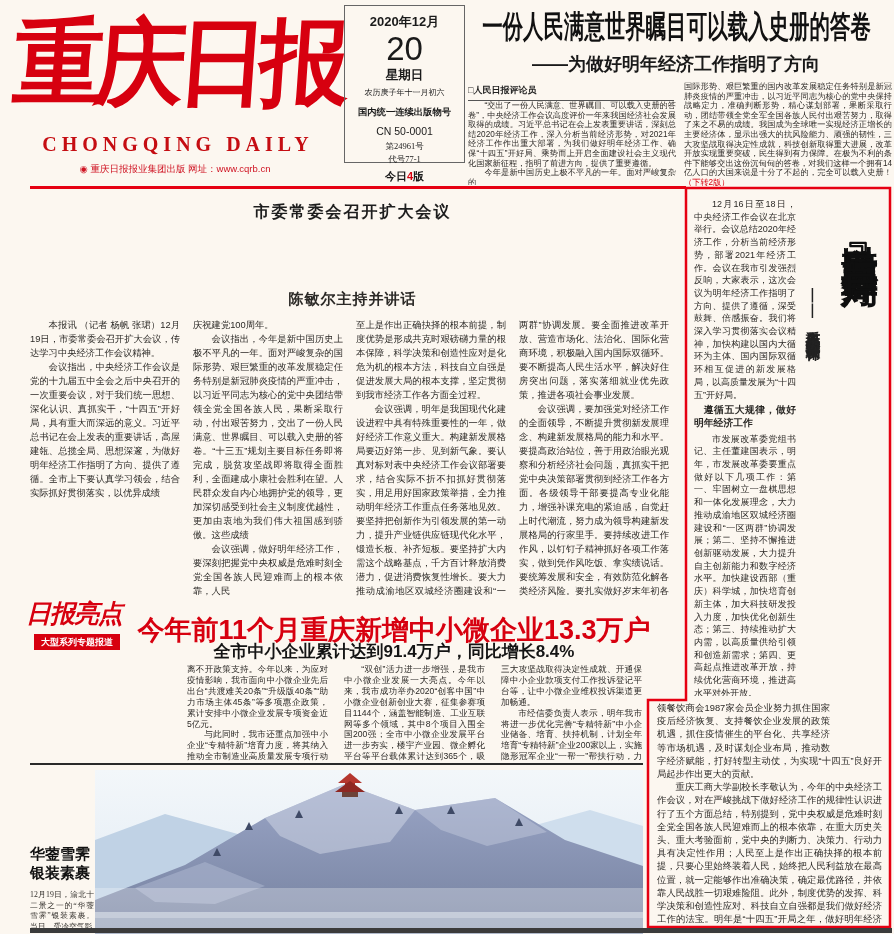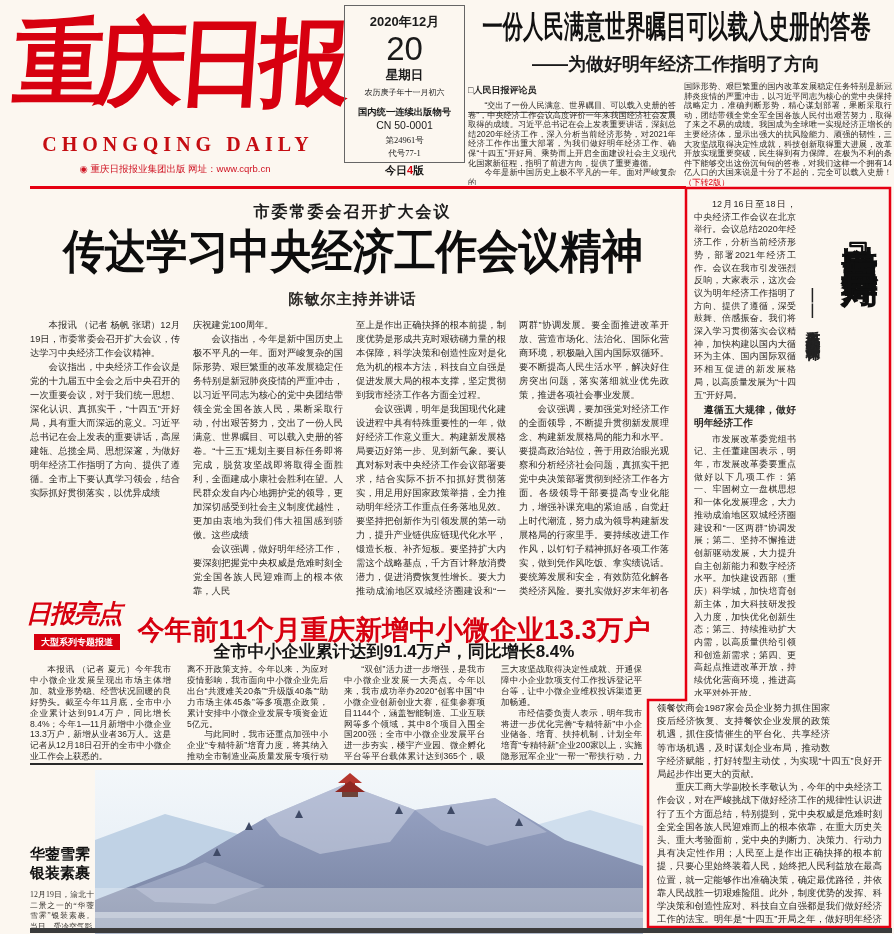--- a/index.html
+++ b/index.html
@@ -23,31 +23,31 @@
   .m-pub{left:0px;top:163px;width:350px;text-align:center;font-size:9.5px;color:#cf1322;}
 
   
   .datebox{left:344px;top:5px;width:119px;height:156px;border:1.5px solid #666;
            text-align:center;color:#1a1a1a;}
   .db-ym{margin-top:7px;font-size:13px;font-weight:700;}
   .db-day{font-size:33px;line-height:36px;font-weight:400;}
   .db-week{font-size:12.5px;font-weight:700;}
   .db-lunar{font-size:8px;margin-top:3px;font-family:"Liberation Serif",serif;}
   .db-issn-label{font-size:9.3px;font-weight:700;margin-top:8px;}
-  .db-issn{font-size:10.5px;margin-top:0;}
+  .db-issn{font-size:10.5px;margin-top:6px;}
   .db-issue{font-size:8.5px;margin-top:4px;font-family:"Liberation Serif",serif;}
   .db-code{font-size:8.5px;margin-top:1px;font-family:"Liberation Serif",serif;}
   .db-pages{font-size:11px;font-weight:700;margin-top:3px;}
 
   
   .ed-headline{left:458px;top:4px;width:436px;height:46px;}
   .ed-headline span{font-size:31px;font-weight:900;color:#111;transform:scaleX(.66);}
   .ed-subhead{left:458px;top:52px;width:436px;text-align:center;font-size:18px;font-weight:700;color:#191919;}
   .ed-label{left:468px;top:84px;width:206px;font-size:9px;font-weight:700;color:#222;
-            border-bottom:1px solid #555;padding-bottom:15px;}
+            border-bottom:1px solid #555;padding-bottom:3px;}
   .ed-col1{left:468px;top:101px;width:208px;height:84px;}
   .ed-col2{left:684px;top:82px;width:208px;height:104px;}
 
   .red-rule{left:30px;top:186px;width:656px;height:2.5px;background:#e60012;}
 
   
   .ma-kicker{left:30px;top:202px;width:645px;text-align:center;font-size:16px;font-weight:600;
              letter-spacing:2px;color:#1d1d1d;}
   .ma-headline{left:30px;top:222px;width:645px;height:60px;}
   .ma-headline span{font-size:46px;font-weight:900;color:#0d0d0d;transform:scaleX(.9);}
@@ -118,23 +118,20 @@
       <p>“交出了一份人民满意、世界瞩目、可以载入史册的答卷”，中央经济工作会议高度评价一年来我国经济社会发展取得的成绩。习近平总书记在会上发表重要讲话，深刻总结2020年经济工作，深入分析当前经济形势，对2021年经济工作作出重大部署，为我们做好明年经济工作、确保“十四五”开好局、乘势而上开启全面建设社会主义现代化国家新征程，指明了前进方向，提供了重要遵循。</p>
       <p>今年是新中国历史上极不平凡的一年。面对严峻复杂的</p>
     </div>
   <div class="abs jcol smalltxt ed-col2">
     <p class="lead"><span>国际形势、艰巨繁重的国内改革发展稳定任务特别是新冠肺炎疫情的严重冲击，以习近平同志为核心的党中央保持战略定力，准确判断形势，精心谋划部署，果断采取行动，团结带领全党全军全国各族人民付出艰苦努力，取得了来之不易的成绩。我国成为全球唯一实现经济正增长的主要经济体，显示出强大的抗风险能力、顽强的韧性，三大攻坚战取得决定性成就，科技创新取得重大进展，改革开放实现重要突破，民生得到有力保障。在极为不利的条件下能够交出这份沉甸甸的答卷，对我们这样一个拥有14亿人口的大国来说是十分了不起的，完全可以载入史册！</span><span class="red">（下转2版）</span></p>
   </div>
 
   <div class="abs red-rule"></div>
 
   <div class="abs ma-kicker">市委常委会召开扩大会议</div>
-  <div class="abs flexc ma-headline">
-    <span class="nowrap">传达学习中央经济工作会议精神</span>
-  </div>
   <div class="abs ma-byline">陈敏尔主持并讲话</div>
   <div class="abs jcol ma-col ma-c1">
       <p>本报讯 （记者 杨帆 张珺）12月19日，市委常委会召开扩大会议，传达学习中央经济工作会议精神。</p>
       <p>会议指出，中央经济工作会议是党的十九届五中全会之后中央召开的一次重要会议，对于我们统一思想、深化认识、真抓实干，“十四五”开好局，具有重大而深远的意义。习近平总书记在会上发表的重要讲话，高屋建瓴、总揽全局、思想深邃，为做好明年经济工作指明了方向、提供了遵循。全市上下要认真学习领会，结合实际抓好贯彻落实，以优异成绩</p>
     </div>
   <div class="abs jcol ma-col ma-c2">
     <p class="lead">庆祝建党100周年。</p>
     <div>
         <p>会议指出，今年是新中国历史上极不平凡的一年。面对严峻复杂的国际形势、艰巨繁重的改革发展稳定任务特别是新冠肺炎疫情的严重冲击，以习近平同志为核心的党中央团结带领全党全国各族人民，果断采取行动，付出艰苦努力，交出了一份人民满意、世界瞩目、可以载入史册的答卷。“十三五”规划主要目标任务即将完成，脱贫攻坚战即将取得全面胜利，全面建成小康社会胜利在望。人民群众发自内心地拥护党的领导，更加深切感受到社会主义制度优越性，更加由衷地为我们伟大祖国感到骄傲。这些成绩</p>
         <p>会议强调，做好明年经济工作，要深刻把握党中央权威是危难时刻全党全国各族人民迎难而上的根本依靠，人民</p>
@@ -152,23 +149,20 @@
         <p>会议强调，要加强党对经济工作的全面领导，不断提升贯彻新发展理念、构建新发展格局的能力和水平。要提高政治站位，善于用政治眼光观察和分析经济社会问题，真抓实干把党中央决策部署贯彻到经济工作各方面。各级领导干部要提高专业化能力，增强补课充电的紧迫感，自觉赶上时代潮流，努力成为领导构建新发展格局的行家里手。要持续改进工作作风，以钉钉子精神抓好各项工作落实，做到凭作风吃饭、拿实绩说话。要统筹发展和安全，有效防范化解各类经济风险。要扎实做好岁末年初各项工作，抓实抓细常态化疫情防控，保障好困难群众生活，加强安全生产和社会稳定工作，妥善安排“两节”工作，确保“十四五”开好局。</p>
       </div>
   </div>
 
   <div class="abs badge-title">日报亮点</div>
   <div class="abs badge-banner">大型系列专题报道</div>
   <div class="abs flexc sme-headline">
     <span class="nowrap">今年前11个月重庆新增中小微企业13.3万户</span>
   </div>
   <div class="abs sme-subhead">全市中小企业累计达到91.4万户，同比增长8.4%</div>
-  <div class="abs jcol sme-col sme-c1">
-      <p>本报讯 （记者 夏元）今年我市中小微企业发展呈现出市场主体增加、就业形势稳、经营状况回暖的良好势头。截至今年11月底，全市中小企业累计达到91.4万户，同比增长8.4%；今年1—11月新增中小微企业13.3万户，新增从业者36万人。这是记者从12月18日召开的全市中小微企业工作会上获悉的。</p>
-    </div>
   <div class="abs jcol sme-col sme-c2">
     <p class="lead">离不开政策支持。今年以来，为应对疫情影响，我市面向中小微企业先后出台“共渡难关20条”“升级版40条”“助力市场主体45条”等多项惠企政策，累计安排中小微企业发展专项资金近5亿元。</p>
     <div>
         <p>与此同时，我市还重点加强中小企业“专精特新”培育力度，将其纳入推动全市制造业高质量发展专项行动之一。今年以来，全市新增“专精特新”企业200户，累计达到659户。</p>
       </div>
   </div>
   <div class="abs jcol sme-col sme-c3">
       <p>“双创”活力进一步增强，是我市中小微企业发展一大亮点。今年以来，我市成功举办2020“创客中国”中小微企业创新创业大赛，征集参赛项目1144个，涵盖智能制造、工业互联网等多个领域，其中8个项目入围全国200强；全市中小微企业发展平台进一步夯实，楼宇产业园、微企孵化平台等平台载体累计达到365个，吸引入驻企业1.5万户。</p>
     </div>
   <div class="abs jcol sme-col sme-c4">

